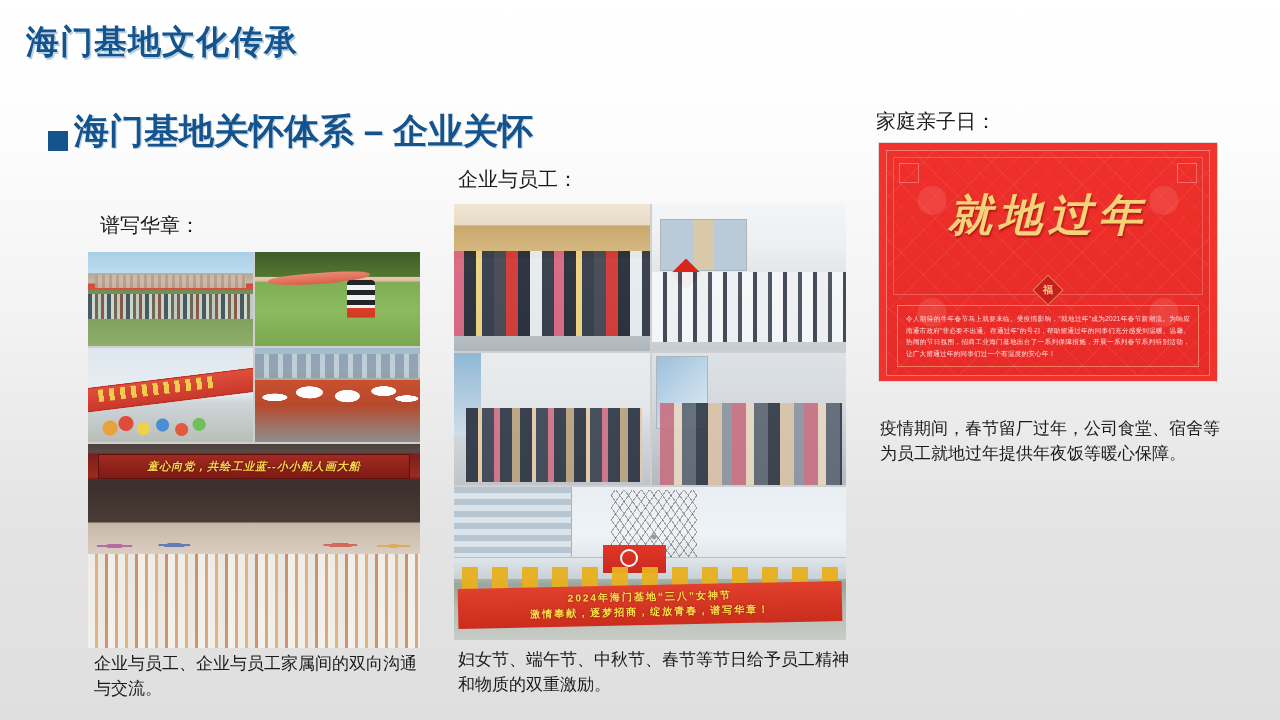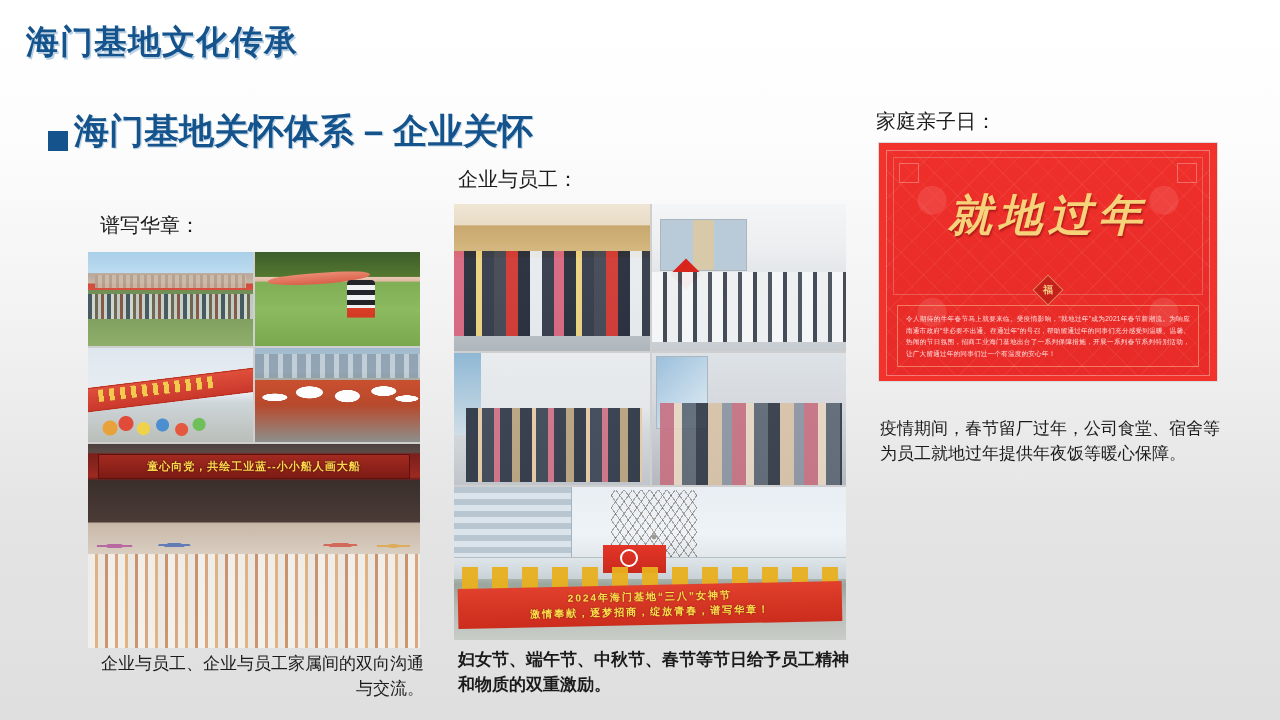--- a/index.html
+++ b/index.html
@@ -57,34 +57,35 @@
   .label-festival { left: 458px; top: 166px; }
   .label-epidemic { left: 876px; top: 108px; }
 
   
   .caption {
     position: absolute;
     font-size: 17px;
     line-height: 1.45;
     color: #1a1a1a;
   }
-  .caption-family   { left: 94px;  top: 652px; width: 330px; text-align: right; }
-  .caption-festival { left: 458px; top: 648px; width: 392px; font-weight: bold; }
+  .caption-family   { left: 94px;  top: 652px; width: 330px; }
+  .caption-festival { left: 458px; top: 648px; width: 392px; }
   .caption-epidemic { left: 880px; top: 394px; width: 340px; margin-top: 23px; }
 
   
   .grid-family {
     position: absolute;
     left: 88px; top: 252px;
     width: 332px; height: 392px;
     display: grid;
     grid-template-columns: 1fr 1fr;
     grid-template-rows: 94px 94px 204px;
     gap: 2px;
     background: #cfcfcf;
+    font-style: italic;
   }
   .grid-family > .ph:nth-child(5) { grid-column: 1 / span 2; }
 
   
   .grid-festival {
     position: absolute;
     left: 454px; top: 204px;
     width: 392px; height: 436px;
     display: grid;
     grid-template-columns: 196px 1fr;

